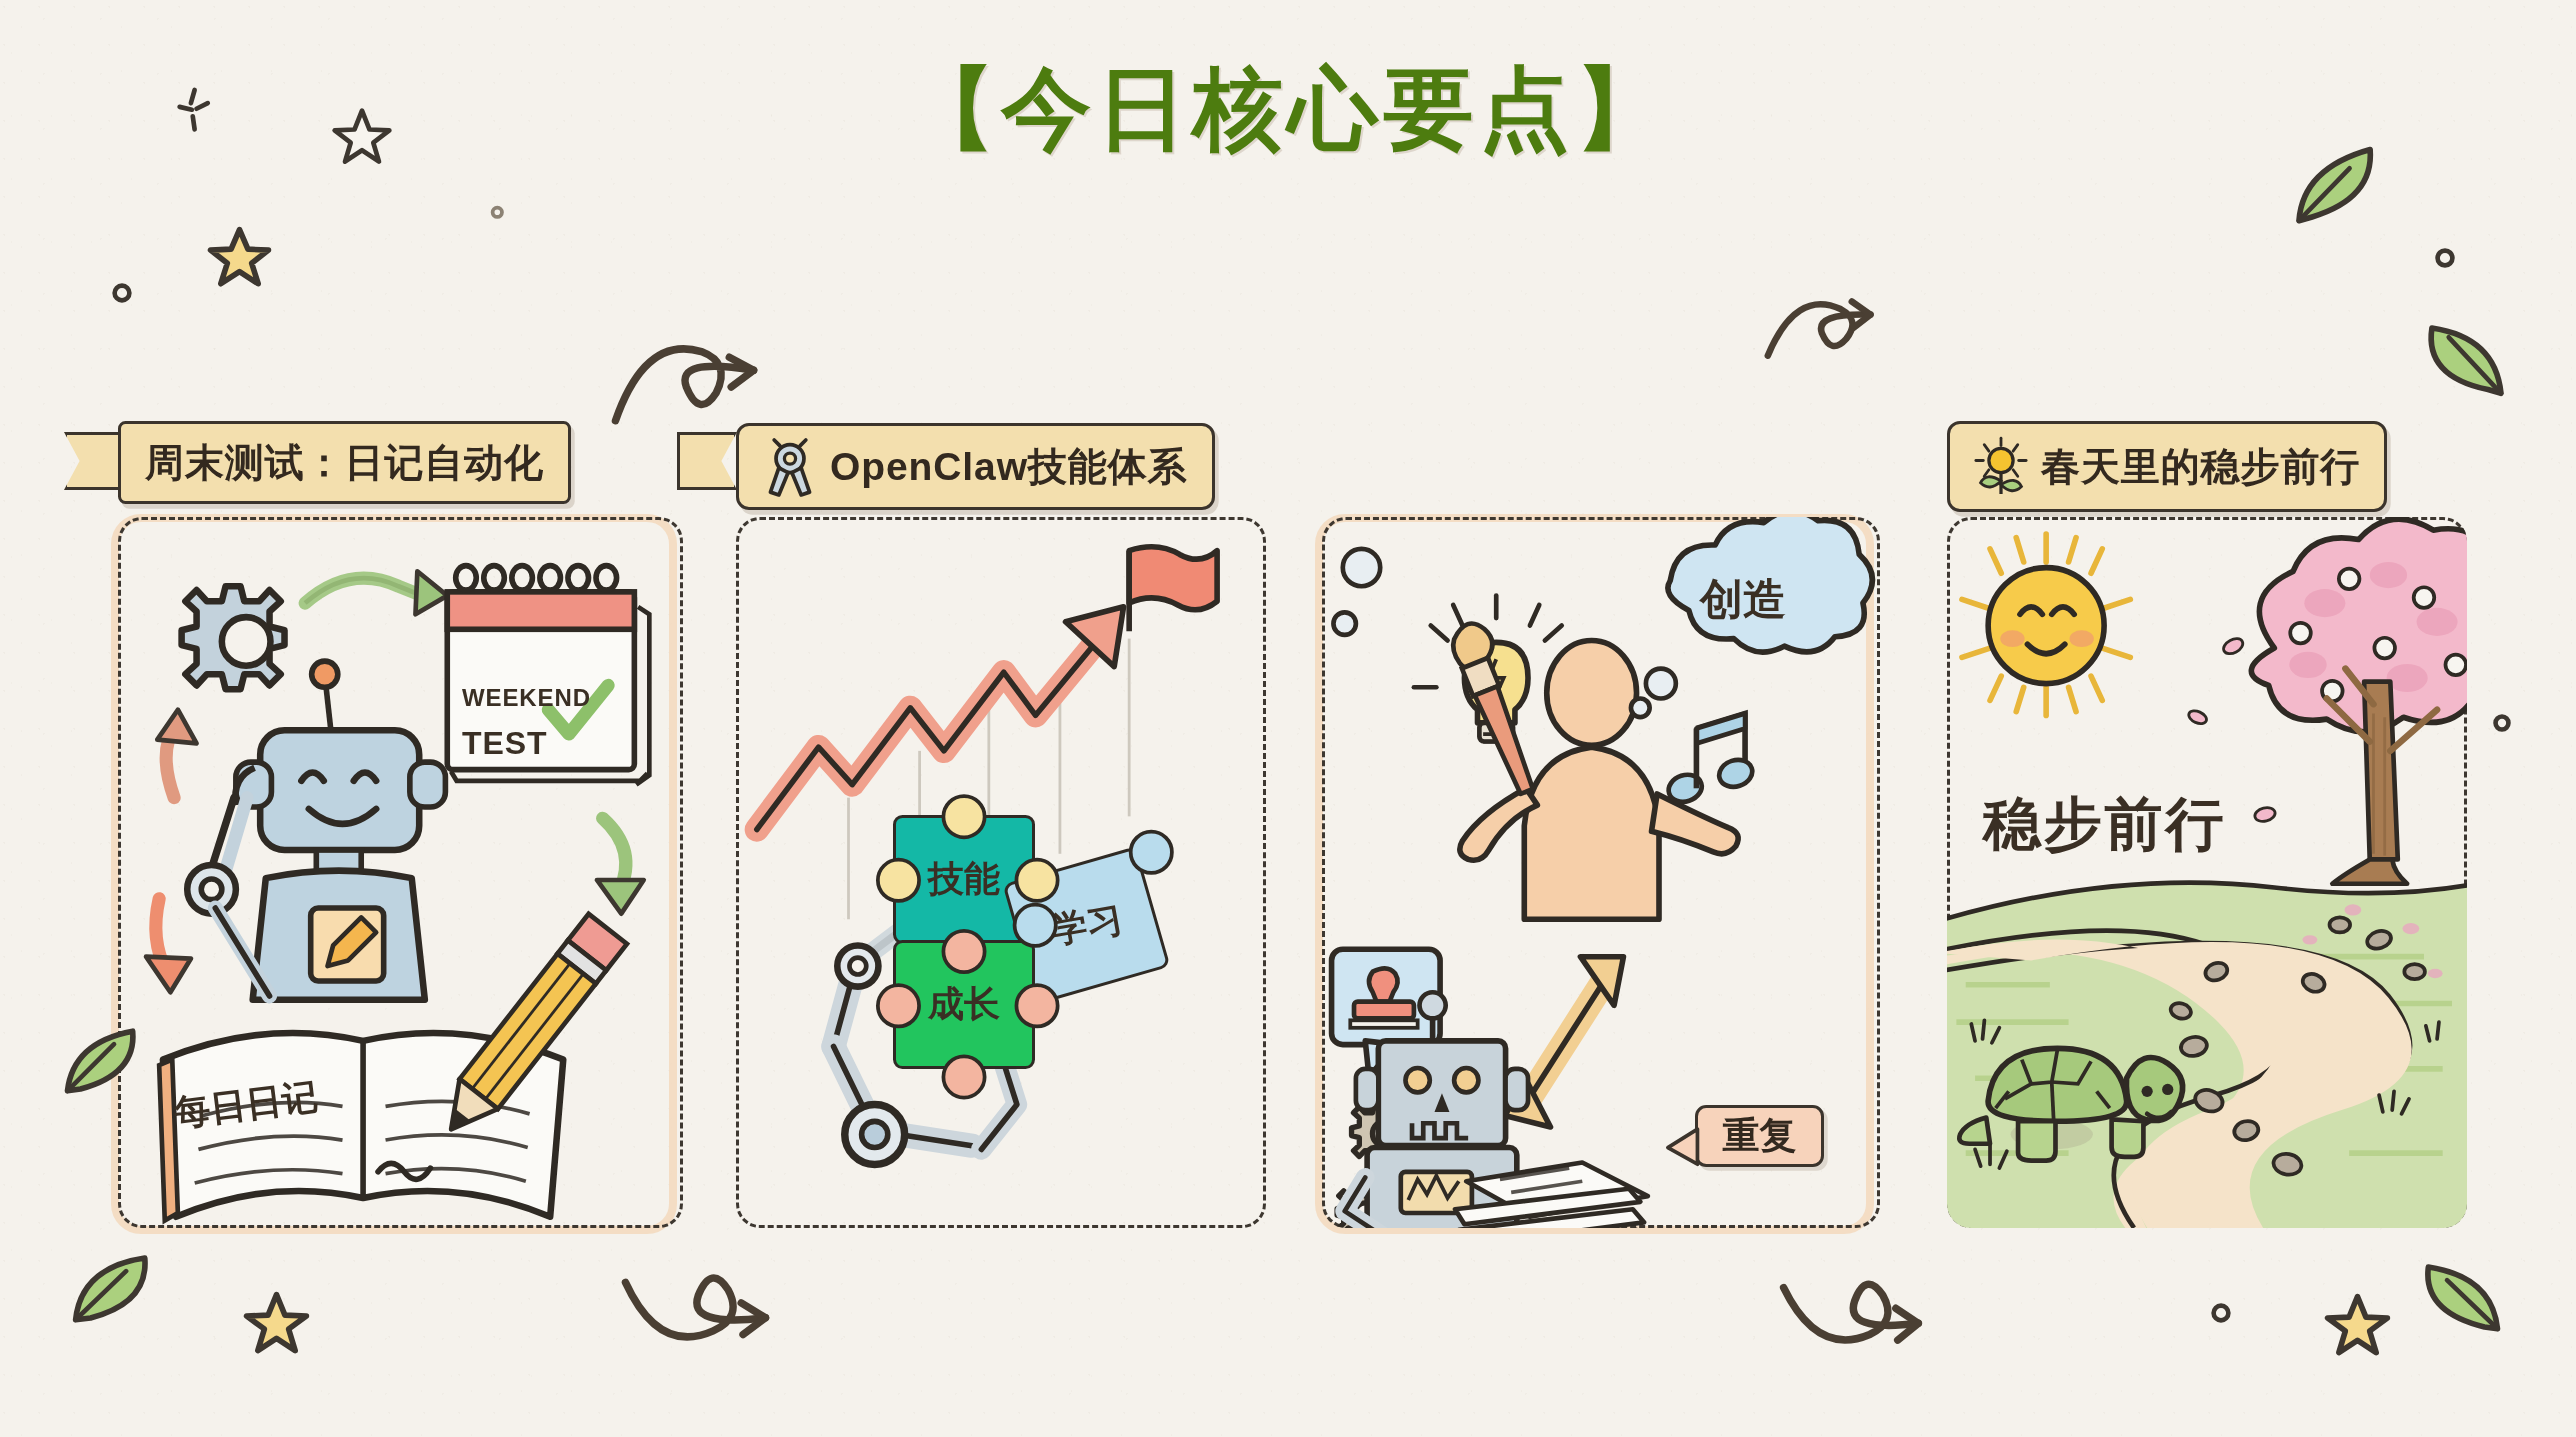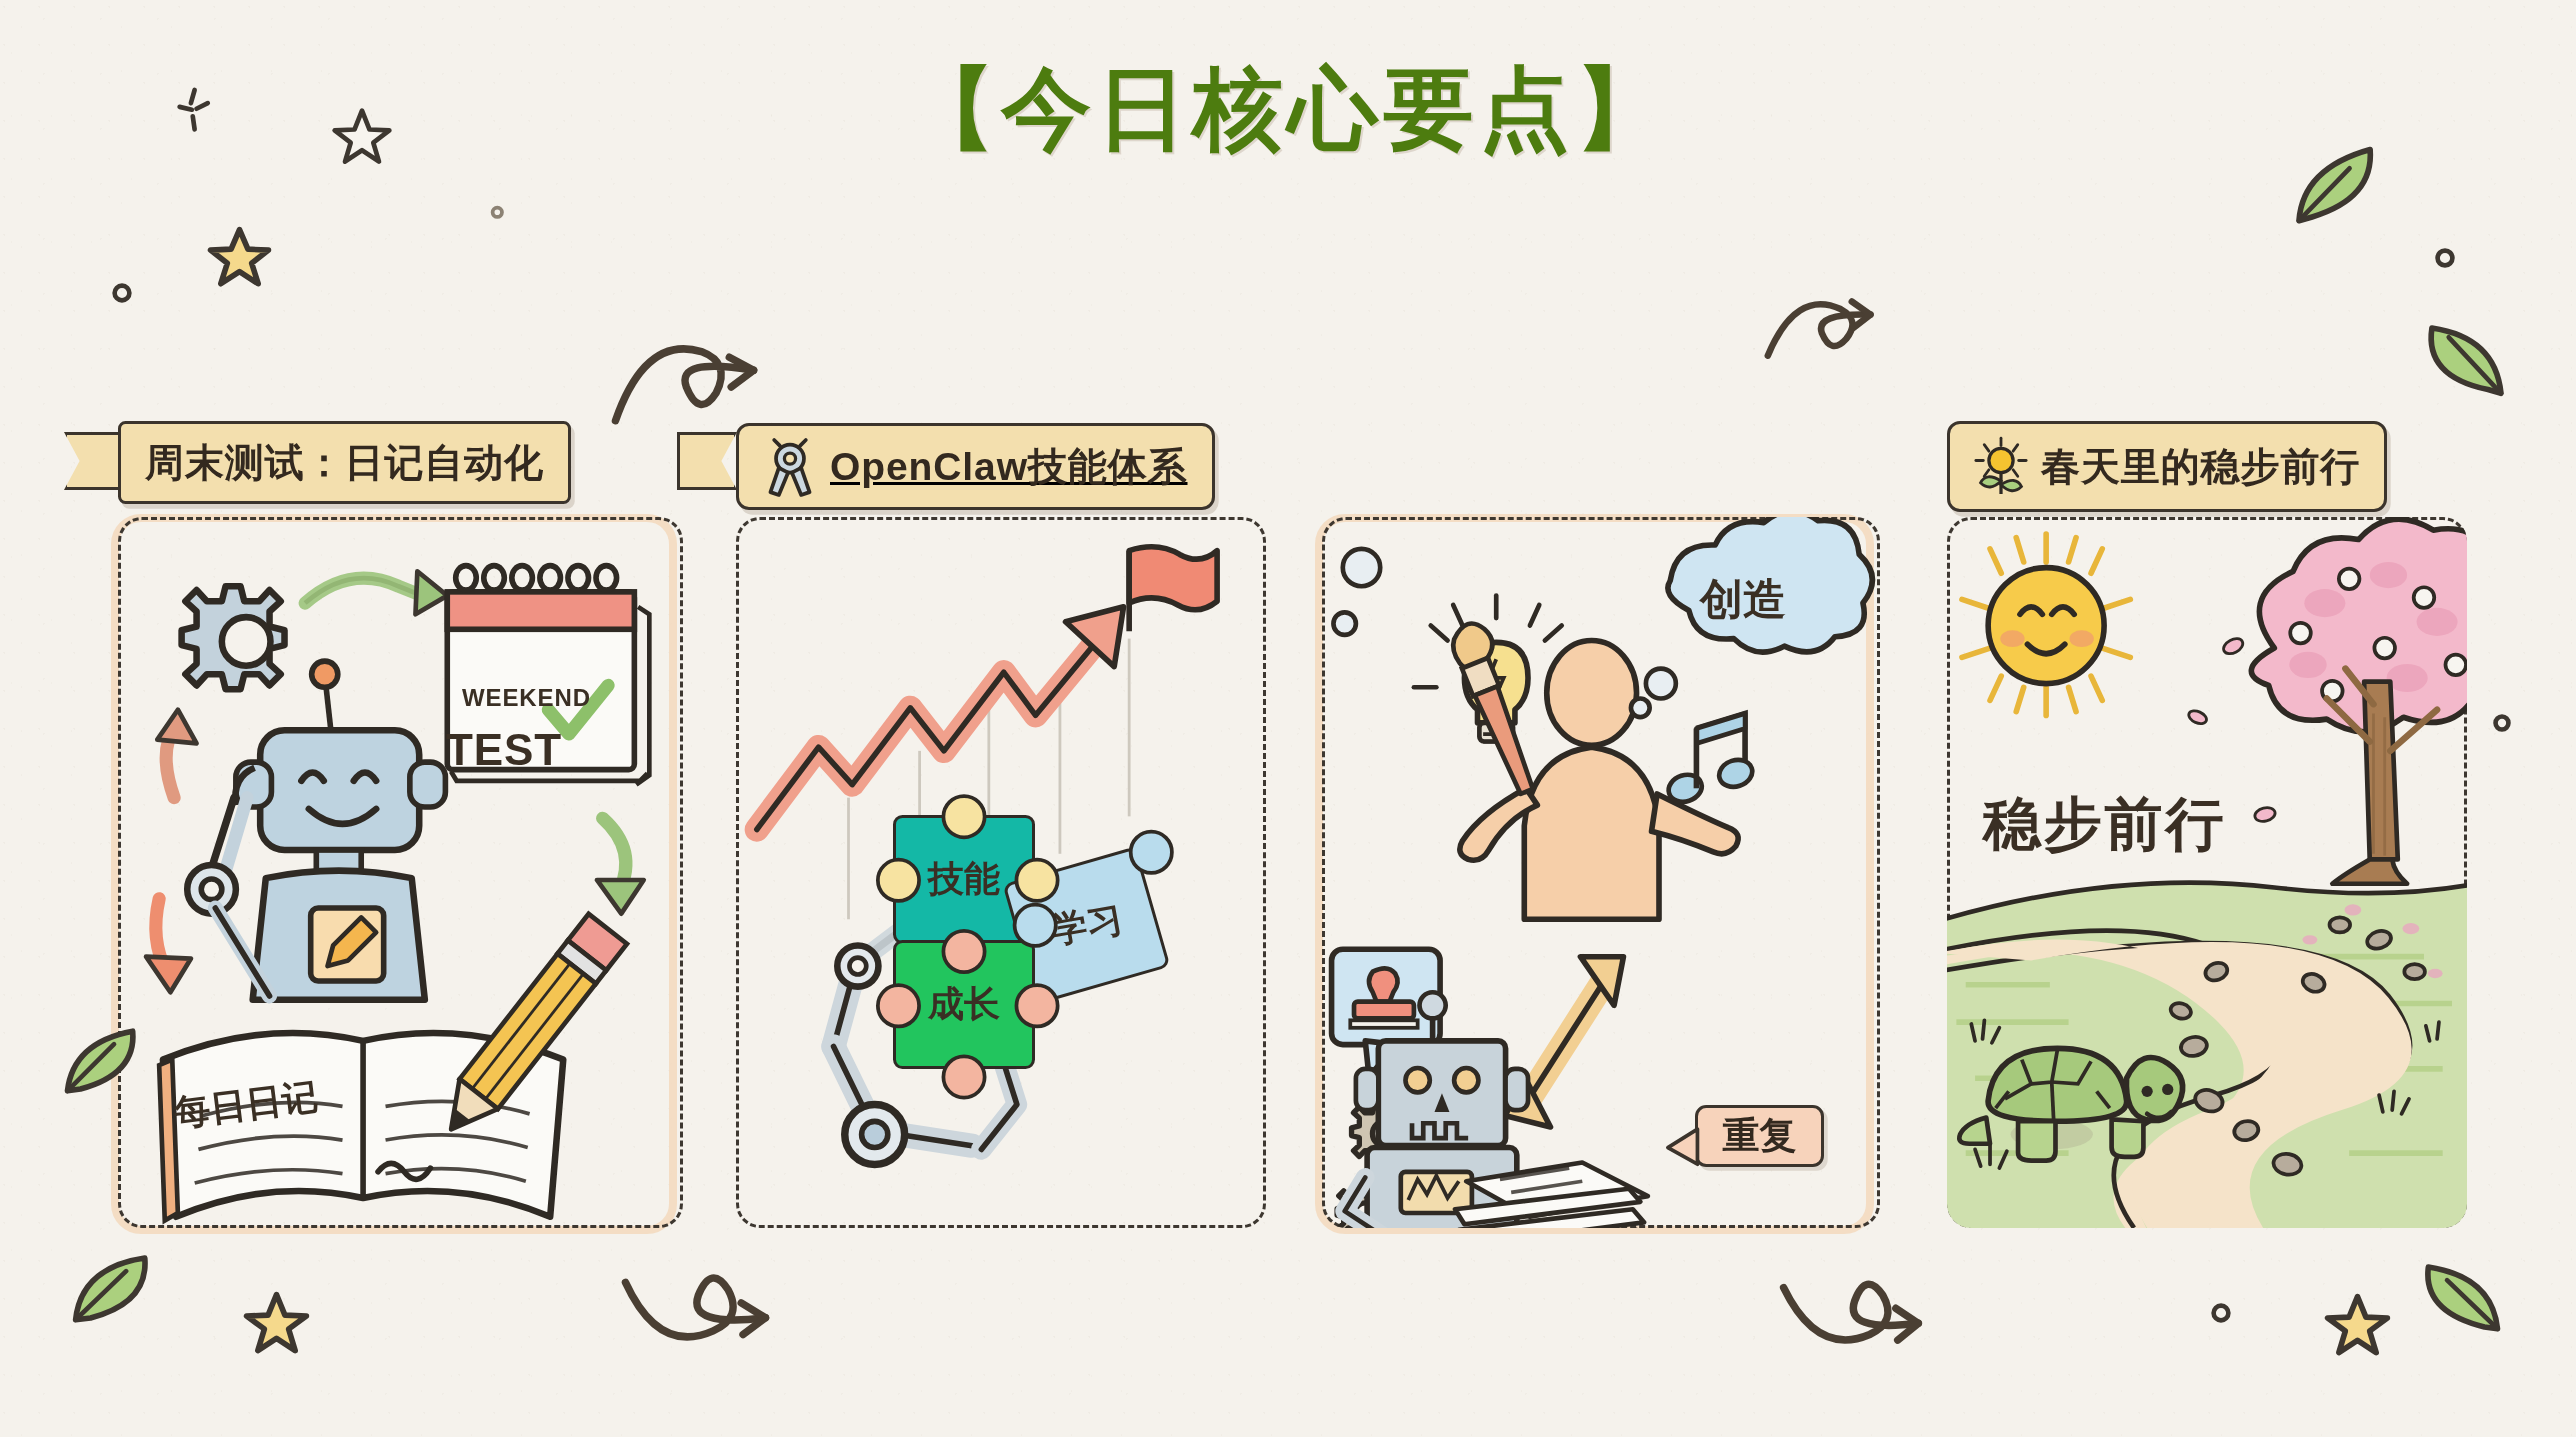--- a/index.html
+++ b/index.html
@@ -255,21 +255,21 @@
             <rect x="404" y="462" width="52" height="170" fill="#f4c452" stroke="#2f2a24" stroke-width="5"></rect>
             <line x1="421" y1="462" x2="421" y2="632" stroke="#2f2a24" stroke-width="3"></line>
             <line x1="439" y1="462" x2="439" y2="632" stroke="#2f2a24" stroke-width="3"></line>
             <path d="M404 632 l26 48 l26 -48 z" fill="#f1ddbb" stroke="#2f2a24" stroke-width="5" stroke-linejoin="round"></path>
             <path d="M418 660 l12 20 l12 -20 z" fill="#2f2a24"></path>
           </g>
           <path d="M278 700 q14 -18 28 0 q14 18 28 -4" fill="none" stroke="#2f2a24" stroke-width="6" stroke-linecap="round"></path>
         </g>
       </svg>
       <div class="art-label" style="left:344px; top:167px; font-size:24px; letter-spacing:0.9px;">WEEKEND</div>
-      <div class="art-label" style="left:328px; top:208px; font-size:44px; letter-spacing:0.9px;">TEST</div>
+      <div class="art-label" style="left:344px; top:208px; font-size:32px; letter-spacing:0.9px;">TEST</div>
       <div class="art-label" style="left:56px; top:564px; font-size:36px; transform:rotate(-7deg);">每日日记</div>
     </div>
   </div>
 
   <div class="ribbon" style="left:118px; top:408px; width:565px; height:109px;">
     <div class="tail-l"></div>
     <div class="tail-r"></div>
     <div class="ribbon-plate">
       <span class="ribbon-text">周末测试：日记自动化</span>
     </div>
@@ -334,21 +334,21 @@
         <circle cx="94" cy="168" r="22" fill="#f3b5a0" stroke="#2f2a24" stroke-width="4"></circle>
         <circle cx="24" cy="226" r="22" fill="#f3b5a0" stroke="#2f2a24" stroke-width="4"></circle>
         <circle cx="172" cy="226" r="22" fill="#f3b5a0" stroke="#2f2a24" stroke-width="4"></circle>
         <circle cx="94" cy="302" r="22" fill="#f3b5a0" stroke="#2f2a24" stroke-width="4"></circle>
         <circle cx="294" cy="62" r="22" fill="#b9dced" stroke="#2f2a24" stroke-width="4"></circle>
         <circle cx="170" cy="140" r="22" fill="#b9dced" stroke="#2f2a24" stroke-width="4"></circle>
       </svg>
     </div>
   </div>
 
-  <div class="ribbon" style="left:736px; top:417px; width:530px; height:99px;text-decoration:underline;">
+  <div class="ribbon" style="left:736px; top:417px; width:530px; height:99px;">
     <div class="ribbon-plate rounded">
       <svg width="54" height="58" viewBox="0 0 58 62">
         <circle cx="29" cy="22" r="15" fill="#ccd8e0" stroke="#2f2a24" stroke-width="4"></circle>
         <circle cx="29" cy="22" r="6" fill="#f3dfae" stroke="#2f2a24" stroke-width="3.5"></circle>
         <path d="M18 8 l-6 -6 M40 8 l6 -6" stroke="#2f2a24" stroke-width="4" stroke-linecap="round"></path>
         <path d="M17 32 L8 58 l9 3 l10 -24 z" fill="#ccd8e0" stroke="#2f2a24" stroke-width="4" stroke-linejoin="round"></path>
         <path d="M41 32 L50 58 l-9 3 l-10 -24 z" fill="#ccd8e0" stroke="#2f2a24" stroke-width="4" stroke-linejoin="round"></path>
       </svg>
       <span class="ribbon-text">OpenClaw技能体系</span>
     </div>

